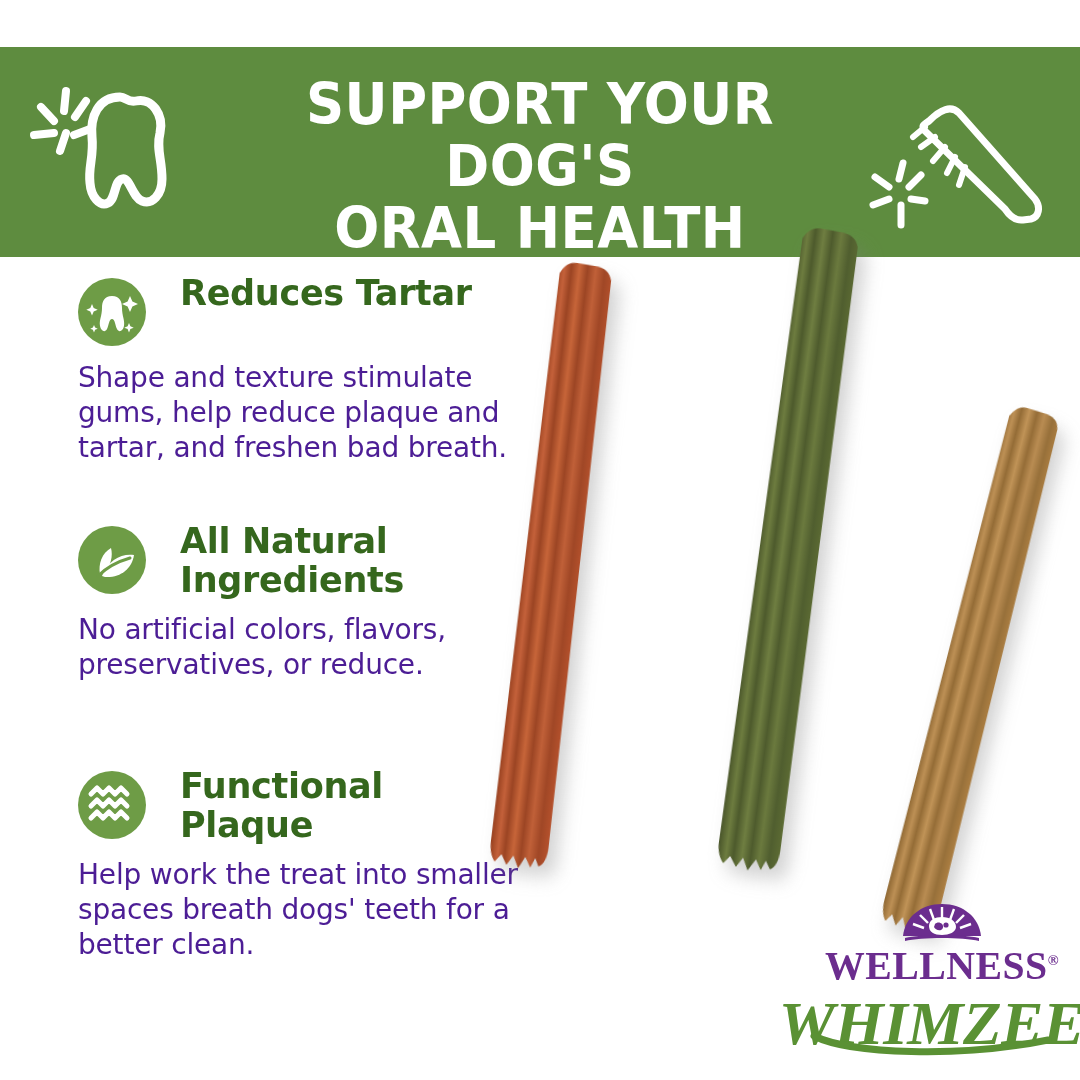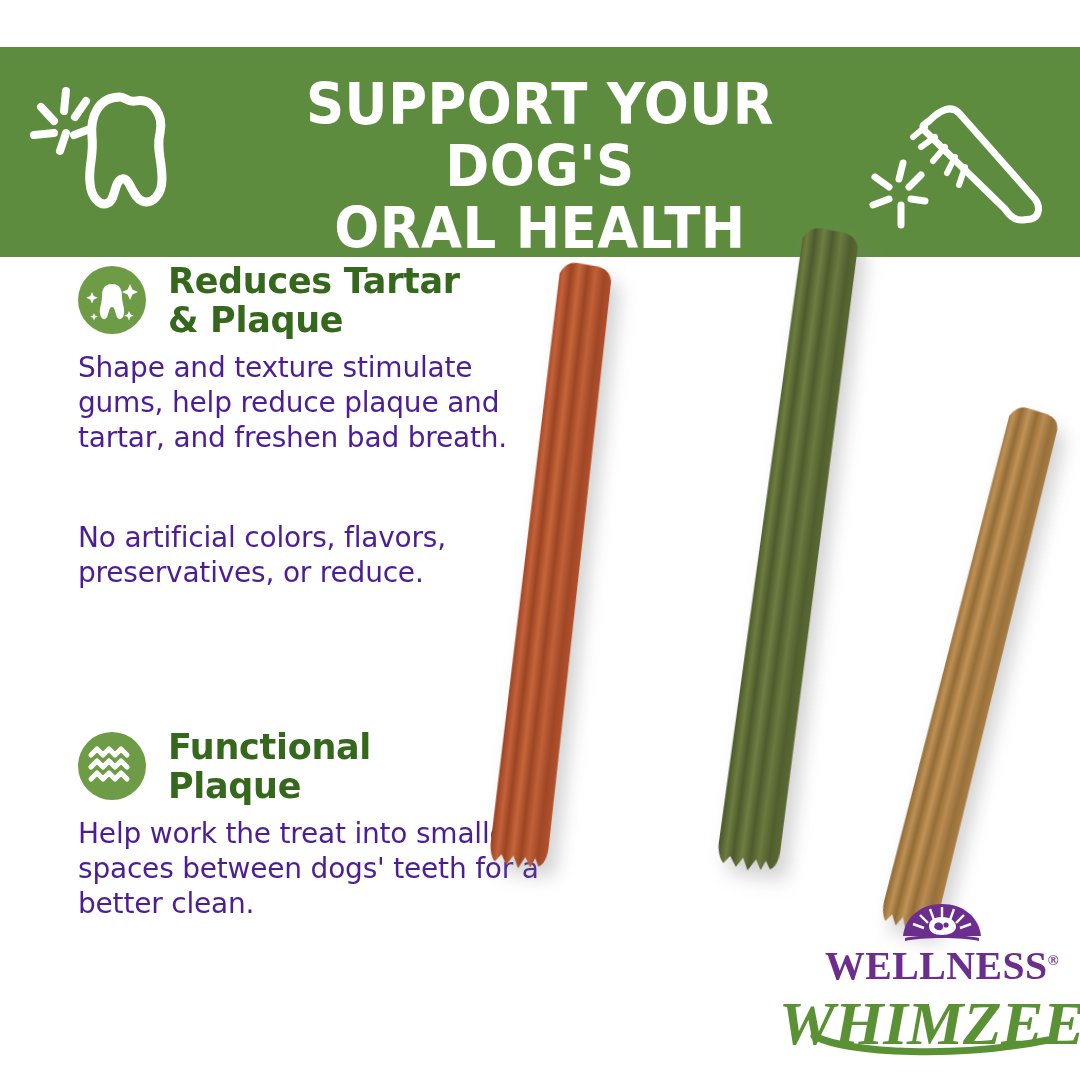--- a/index.html
+++ b/index.html
@@ -30,30 +30,30 @@
   }
   .hdr-icon{position:absolute;}
   #tooth-hdr{left:28px;top:28px;}
   #brush-hdr{left:855px;top:32px;}
 
   
   .features{position:absolute;left:0;top:210px;width:560px;height:820px;}
   .feature{position:absolute;left:78px;width:470px;}
   #feature-0{top:52px;}
   #feature-1{top:300px;}
-  #feature-2{top:518px;}
+  #feature-2{top:545px;}
 
   .f-head{position:relative;min-height:76px;}
   .f-icon{
     position:absolute;left:0;top:4px;
     width:68px;height:68px;border-radius:50%;
     background:#6e9c46;
   }
   .f-title{
-    margin:0;padding-left:90px;
+    margin:12px;padding-left:90px;
     color:#35671d;
     font-family:"DejaVu Sans","Liberation Sans",sans-serif;
     font-weight:bold;
     font-size:35px;line-height:39px;
     letter-spacing:-0.3px;
   }
   .f-body{
     margin:10px 0 0 0;
     color:#4c1d95;
     font-family:"DejaVu Sans","Liberation Sans",sans-serif;
@@ -174,47 +174,59 @@
                      C31 47 31 41 34 41 C37 41 37 47 39 51 C41 55 45 53 46 48
                      C47 42 44 38 44 30 C44 24 42 18 34 18 Z" fill="#ffffff"></path>
             <path d="M52 18 l2.4 5.6 5.6 2.4 -5.6 2.4 -2.4 5.6 -2.4 -5.6 -5.6 -2.4 5.6 -2.4 Z" fill="#ffffff"></path>
             <path d="M14 26 l1.7 4 4 1.7 -4 1.7 -1.7 4 -1.7 -4 -4 -1.7 4 -1.7 Z" fill="#ffffff"></path>
             <path d="M51 45 l1.4 3.3 3.3 1.4 -3.3 1.4 -1.4 3.3 -1.4 -3.3 -3.3 -1.4 3.3 -1.4 Z" fill="#ffffff"></path>
             <path d="M16 47 l1.1 2.6 2.6 1.1 -2.6 1.1 -1.1 2.6 -1.1 -2.6 -2.6 -1.1 2.6 -1.1 Z" fill="#ffffff"></path>
           </svg>
         </span>
         <h2 class="f-title">
           <span>Reduces Tartar</span><br>
-          <span>&amp; Plaque</span>
         </h2>
       </div>
       <p class="f-body">Shape and texture stimulate gums, help reduce plaque and tartar, and freshen bad breath.</p>
     </div>
 
     <div class="feature" id="feature-1">
+      <div class="f-head">
+        <span class="f-icon">
+          <svg width="68" height="68" viewBox="0 0 68 68">
+            <path d="M22 48 C20 38 24 27 33 22 C35 30 33 40 26 46 Z" fill="#ffffff"></path>
+            <path d="M24 50 C30 34 44 27 56 29 C54 43 42 52 27 51 Z" fill="#ffffff"></path>
+            <path d="M20 50 C26 44 38 36 52 32" stroke="#6e9c46" stroke-width="3" fill="none" stroke-linecap="round"></path>
+          </svg>
+        </span>
+        <h2 class="f-title">
+          <span>All Natural</span><br>
+          <span>Ingredients</span>
+        </h2>
+      </div>
       <p class="f-body">No artificial colors, flavors, preservatives, or reduce.</p>
     </div>
 
     <div class="feature" id="feature-2">
       <div class="f-head">
         <span class="f-icon">
           <svg width="68" height="68" viewBox="0 0 68 68">
             <g stroke="#ffffff" stroke-width="5" fill="none" stroke-linecap="round" stroke-linejoin="round">
               <path d="M13 23 l6 -6 6 6 6 -6 6 6 6 -6 6 6"></path>
               <path d="M13 35 l6 -6 6 6 6 -6 6 6 6 -6 6 6"></path>
               <path d="M13 47 l6 -6 6 6 6 -6 6 6 6 -6 6 6"></path>
             </g>
           </svg>
         </span>
         <h2 class="f-title">
           <span>Functional</span><br>
           <span>Plaque</span>
         </h2>
       </div>
-      <p class="f-body">Help work the treat into smaller spaces between dogs' teeth for a better clean.</p>
+      <p class="f-body">Help work the treat into smaller spaces breath dogs' teeth for a better clean.</p>
     </div>
   </div>
 
   <div class="sticks">
 
     <div class="stick" id="stick-red">
       <svg width="62" height="620" viewBox="0 0 62 620" preserveAspectRatio="none">
         <defs>
           <linearGradient id="gr-red" x1="0" y1="0" x2="1" y2="0">
             <stop offset="0%" stop-color="#97401f"></stop>

